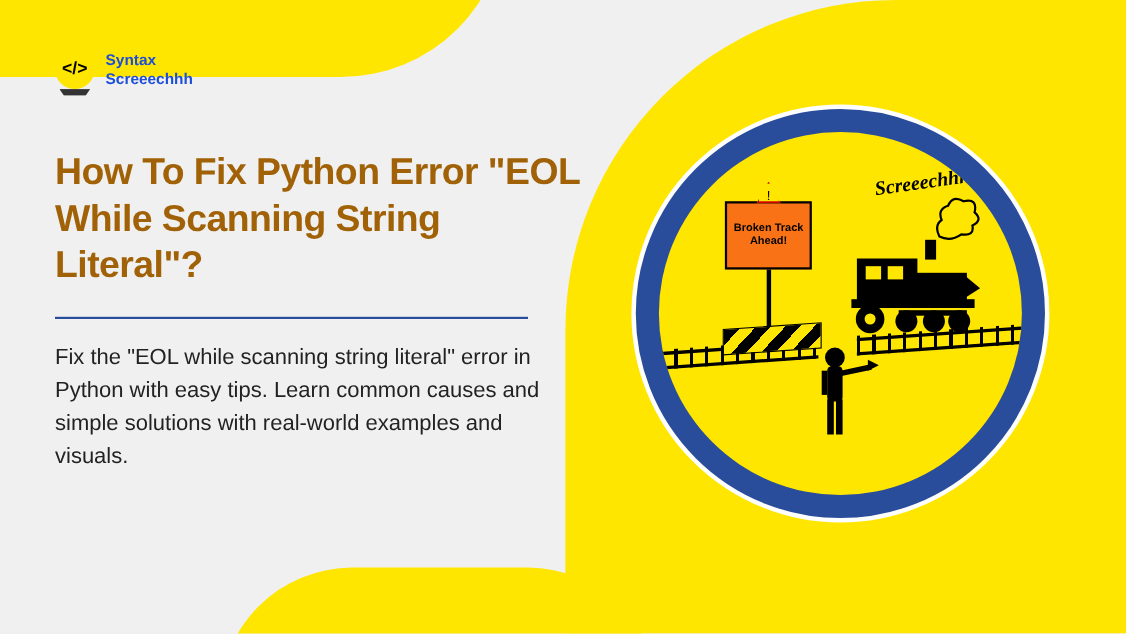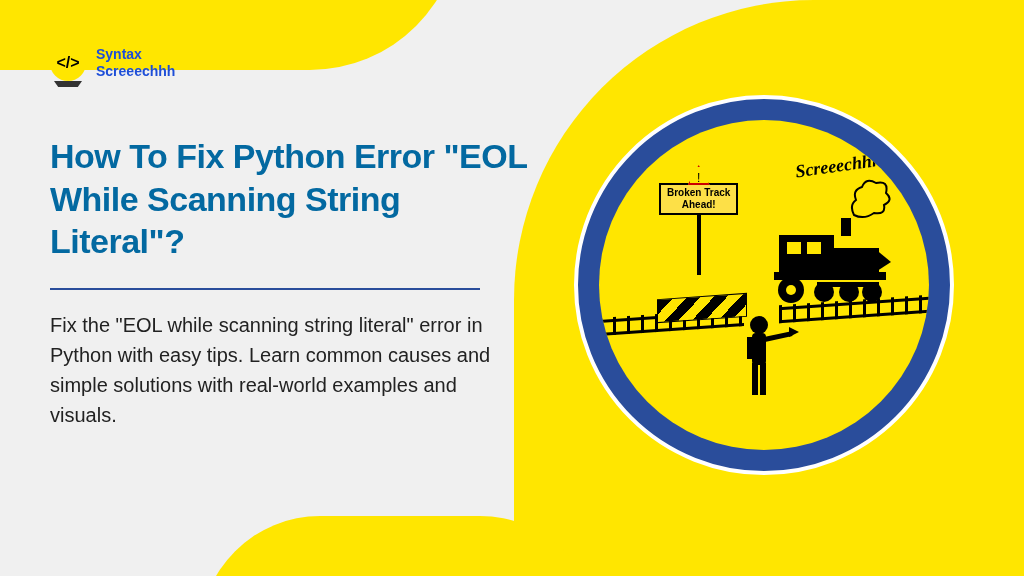--- a/index.html
+++ b/index.html
@@ -76,21 +76,21 @@
   }
   .content {
     position: absolute;
     top: 135px;
     left: 50px;
     width: 480px;
   }
   .title {
     font-size: 34px;
     font-weight: 900;
-    color: #0369a1;
+    color: #a16207;
     line-height: 1.25;
     letter-spacing: -0.5px;
   }
   .divider {
     width: 430px;
     height: 2px;
     background: #2a4d9b;
     margin: 25px 0 20px 0;
   }
   .description {
@@ -135,22 +135,22 @@
     border: 2px solid #c00;
     clip-path: polygon(50% 0, 100% 100%, 0 100%);
     text-align: center;
     font-size: 12px;
     line-height: 22px;
     color: #000;
     margin-bottom: -2px;
   }
   .sign-board {
     border: 2px solid #000;
-    background: #fde047;
-    padding: 2px 6px;
+    background: #f97316;
+    padding: 17px 6px;
     font-size: 10px;
     font-weight: bold;
     text-align: center;
     line-height: 1.2;
   }
   .sign-pole {
     width: 4px;
     height: 60px;
     background: #000;
   }

